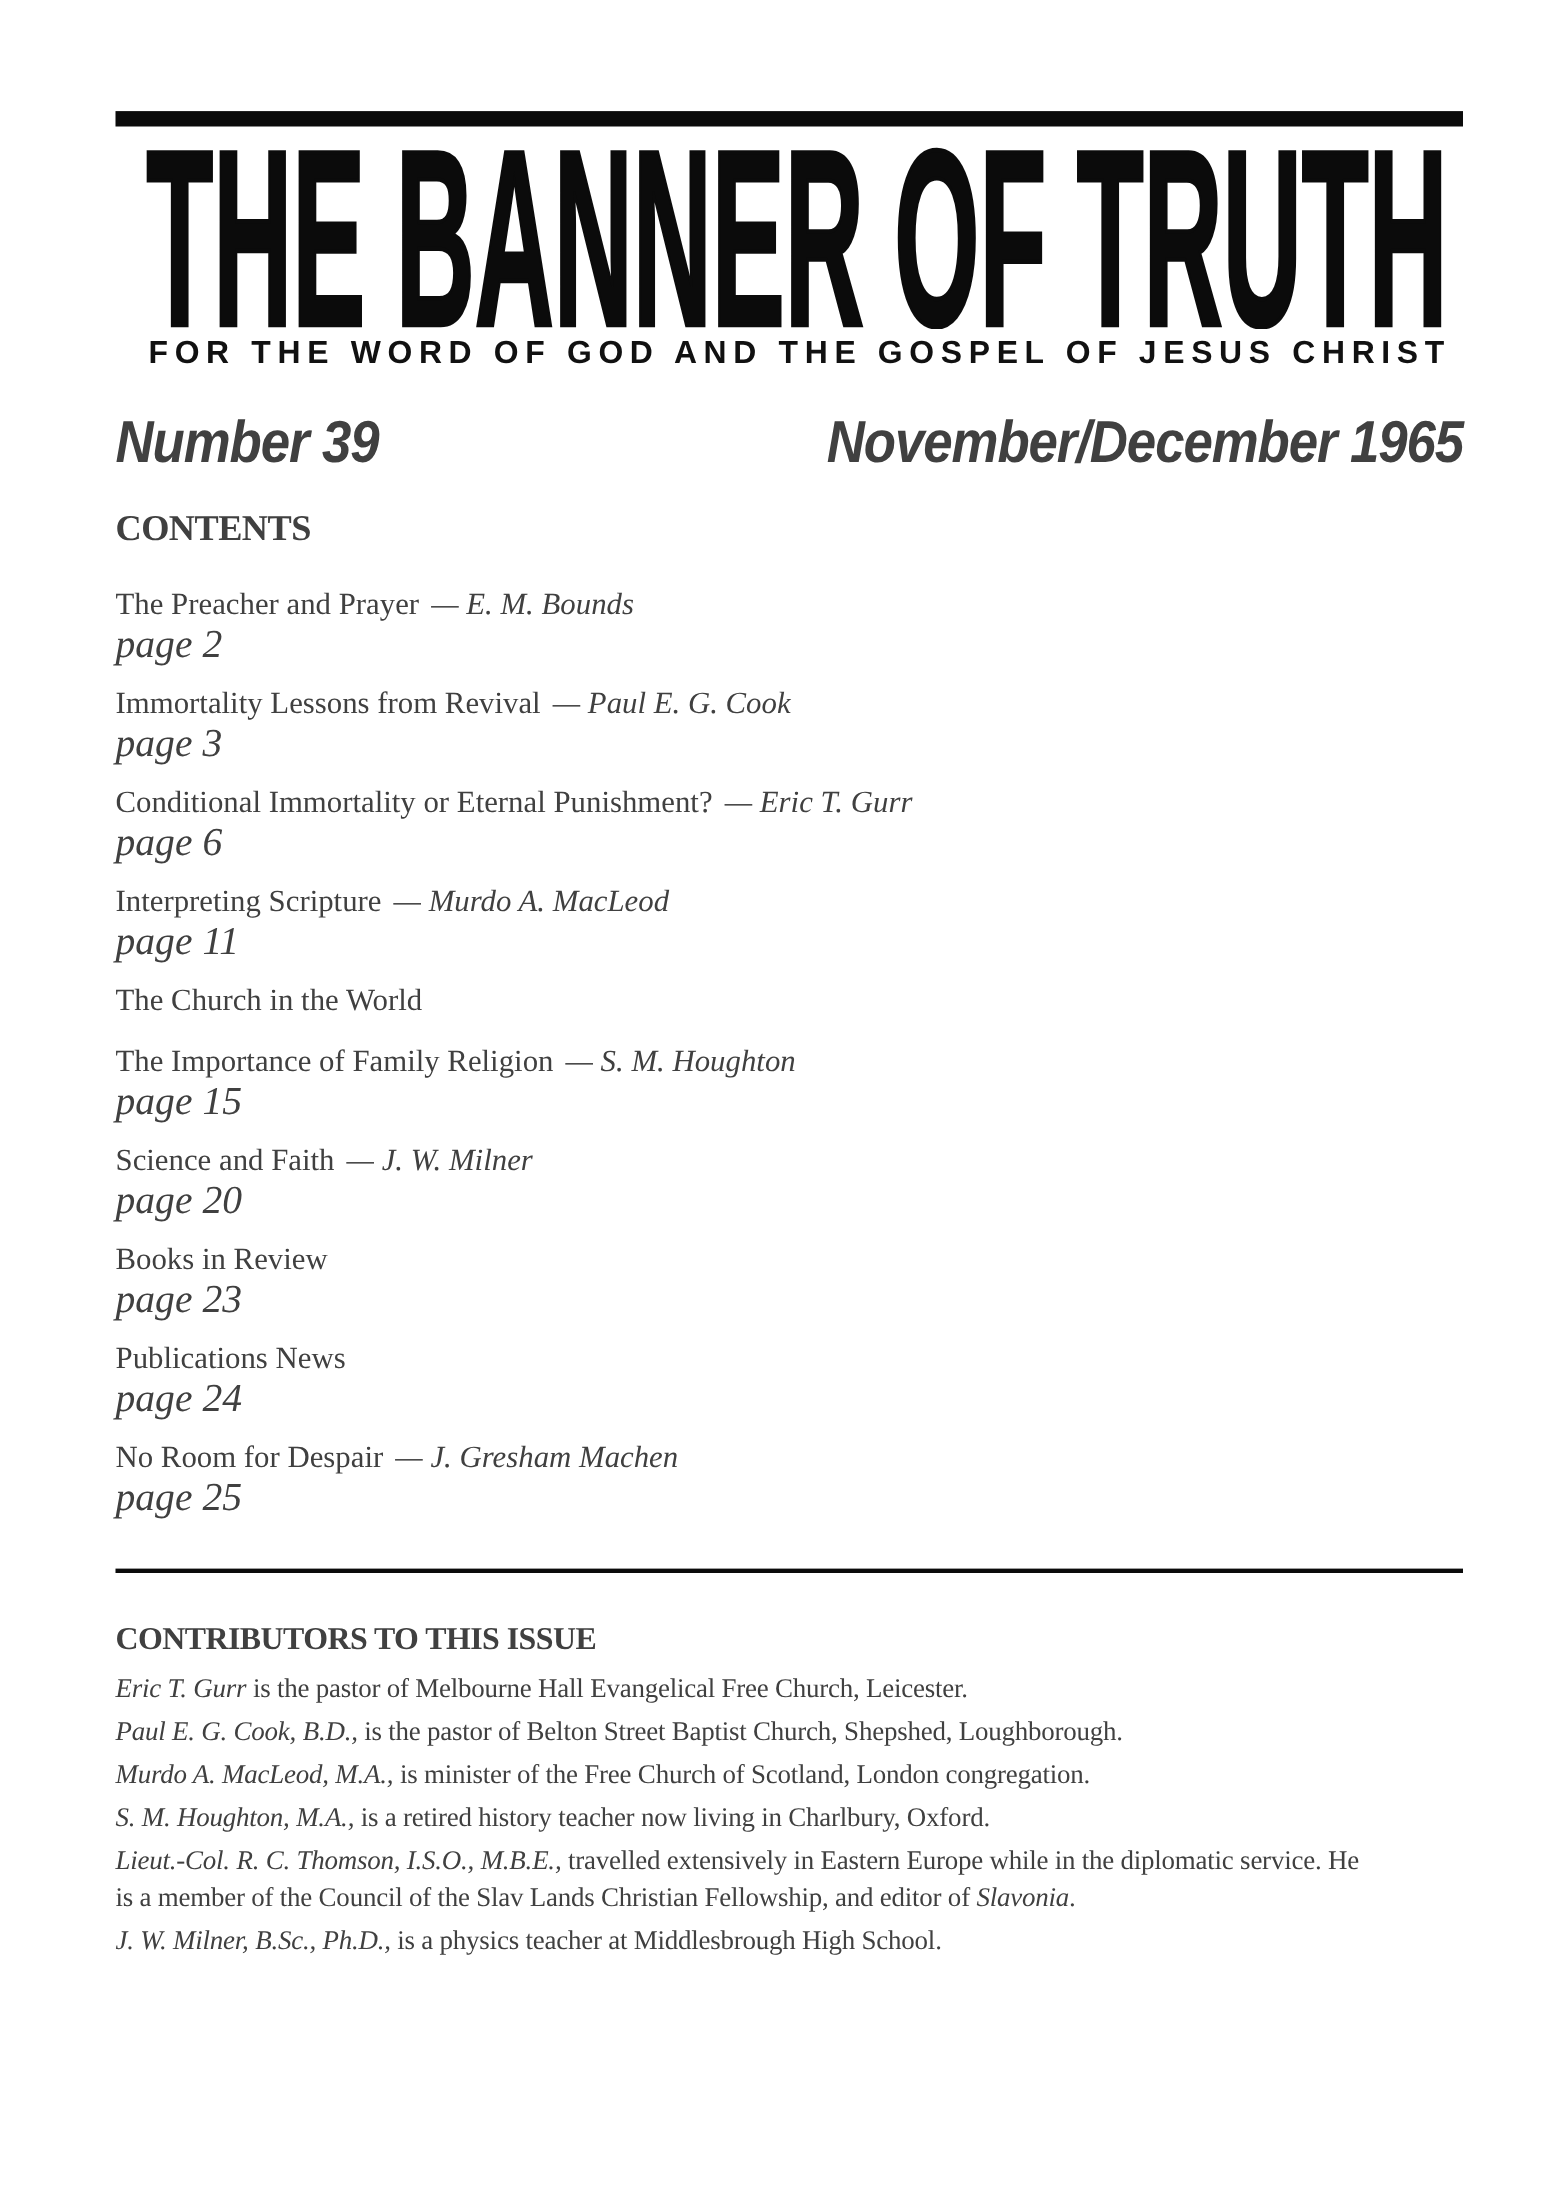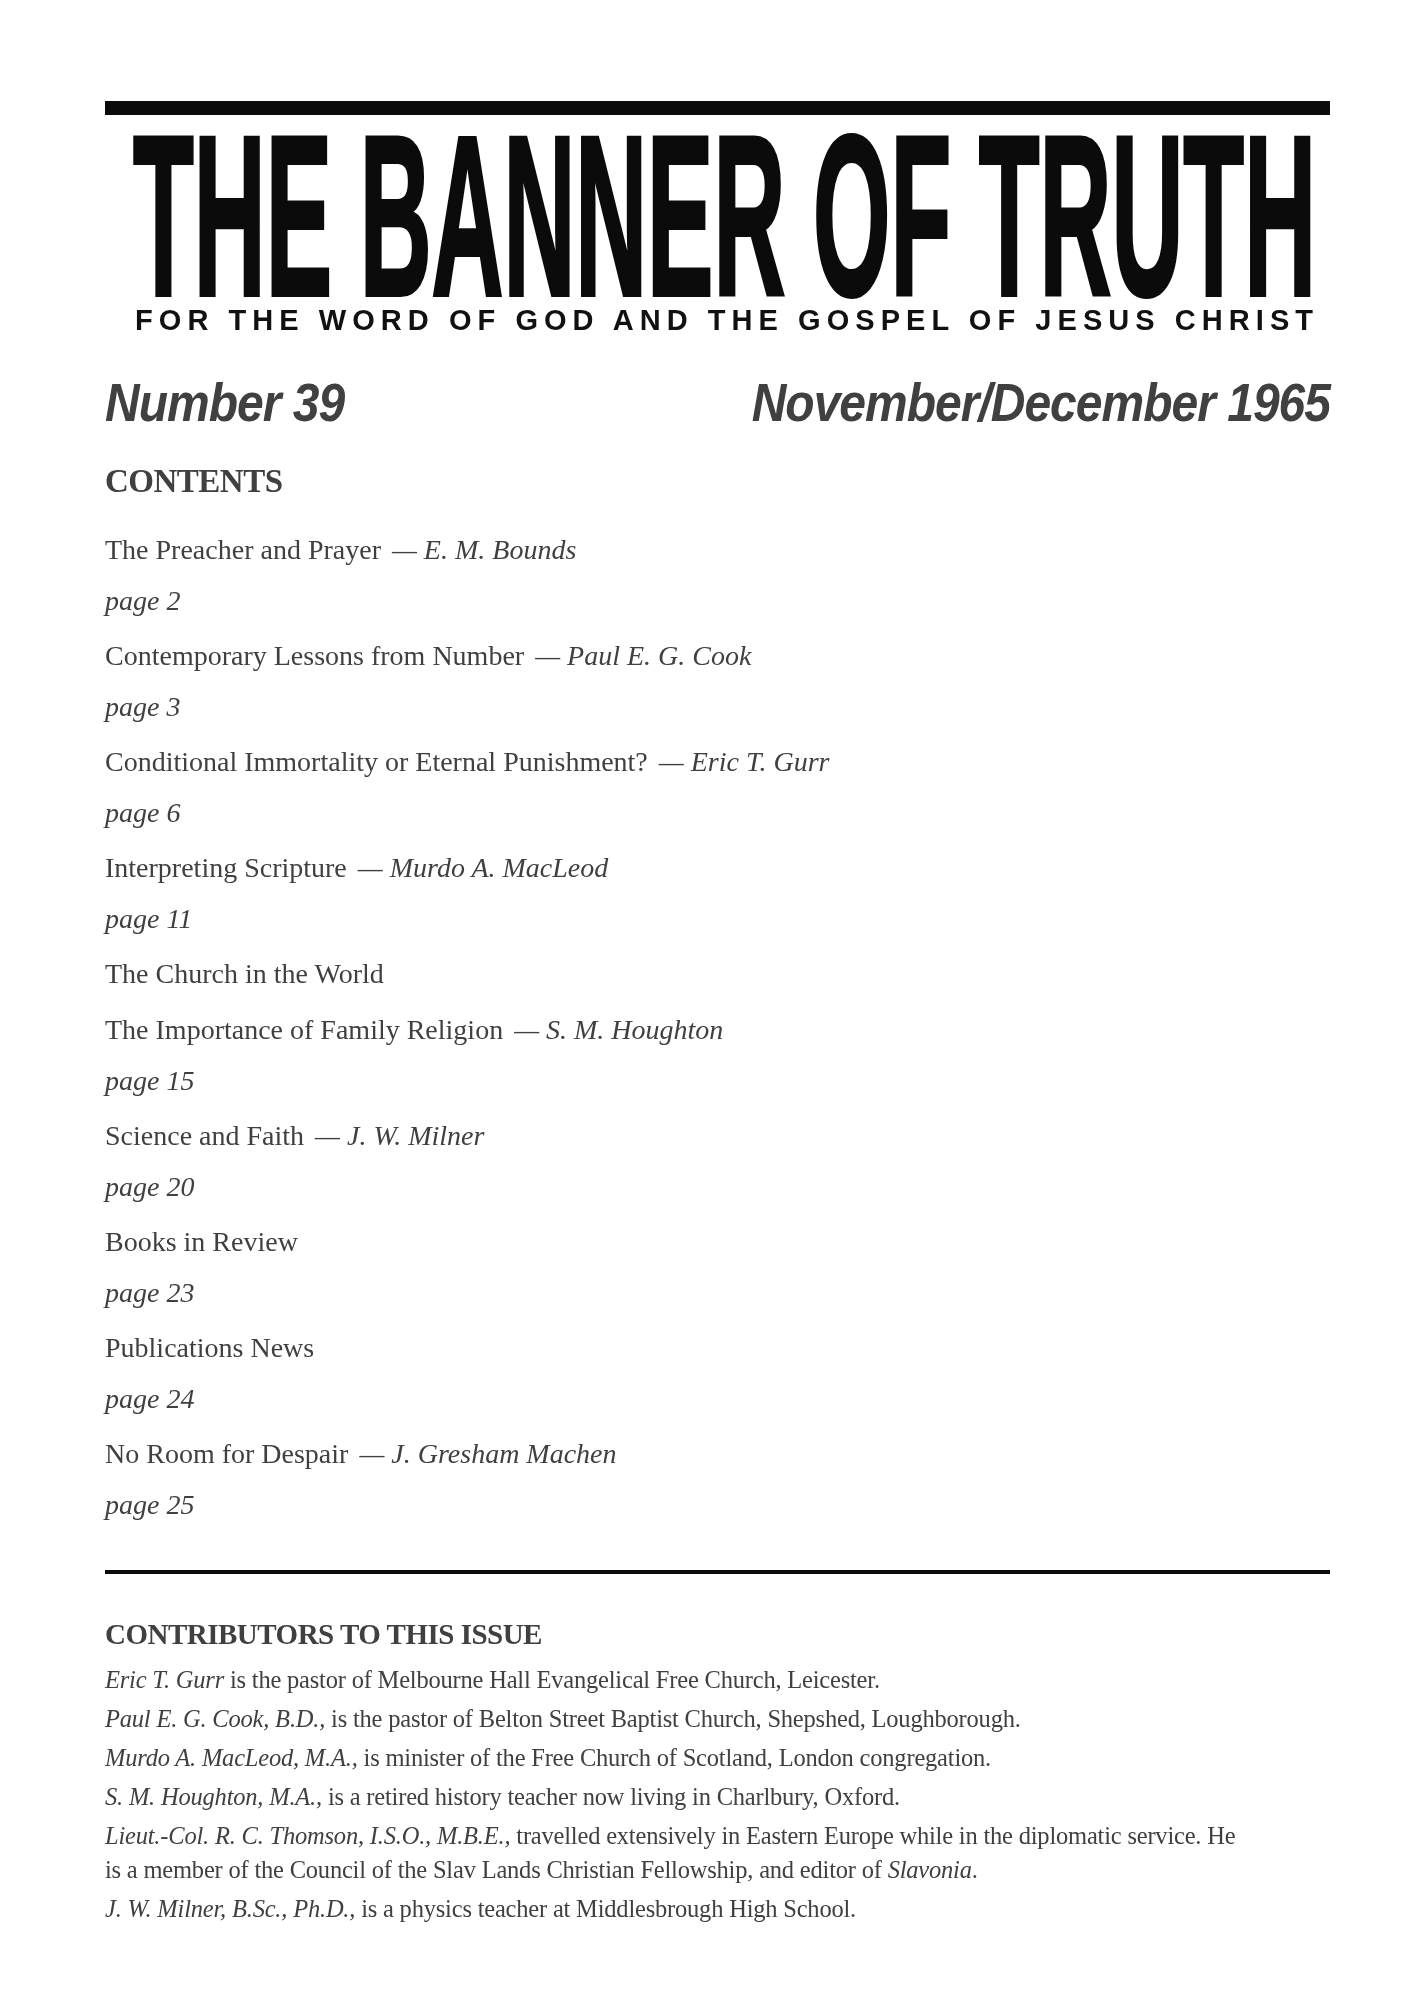--- a/index.html
+++ b/index.html
@@ -31,21 +31,21 @@
 
   .contents-heading {
     margin:35px 0 0 0; font-size:33px; font-weight:700; line-height:34px;
     letter-spacing:-0.5px;
   }
 
   .toc { margin-top:34px; }
   .toc-item { margin-bottom:20px; }
   .toc-line { font-size:28px; line-height:36px; }
   .toc-author { font-style:italic; margin-left:11px;text-align:right; }
-  .toc-page { font-style:italic; font-size:28px; line-height:34px;margin-top:16px; }
+  .toc-page { font-style:italic; font-size:36px; line-height:34px; }
 
   .divider { margin-top:48px; height:4px; background:#0b0b0b; }
 
   .contrib-heading {
     margin:44px 0 0 0; font-size:29px; font-weight:700; line-height:32px;
     letter-spacing:-0.5px;
   }
   .bios { margin-top:13px; width:1252px; }
   .bios p { margin:0 0 5px 0; font-size:24.5px; line-height:34px; letter-spacing:-0.2px; }
   .bios i, .toc-author, .toc-page { font-weight:400; }
@@ -74,21 +74,21 @@
     <h2 class="contents-heading">CONTENTS</h2>
 
     <div class="toc">
 
         <div class="toc-item">
           <div class="toc-line"><span class="toc-title">The Preacher and Prayer</span><span class="toc-author">— E. M. Bounds</span></div>
           <div class="toc-page">page 2</div>
         </div>
 
         <div class="toc-item">
-          <div class="toc-line"><span class="toc-title">Contemporary Lessons from Number</span><span class="toc-author">— Paul E. G. Cook</span></div>
+          <div class="toc-line"><span class="toc-title">Immortality Lessons from Revival</span><span class="toc-author">— Paul E. G. Cook</span></div>
           <div class="toc-page">page 3</div>
         </div>
 
         <div class="toc-item">
           <div class="toc-line"><span class="toc-title">Conditional Immortality or Eternal Punishment?</span><span class="toc-author">— Eric T. Gurr</span></div>
           <div class="toc-page">page 6</div>
         </div>
 
         <div class="toc-item">
           <div class="toc-line"><span class="toc-title">Interpreting Scripture</span><span class="toc-author">— Murdo A. MacLeod</span></div>

